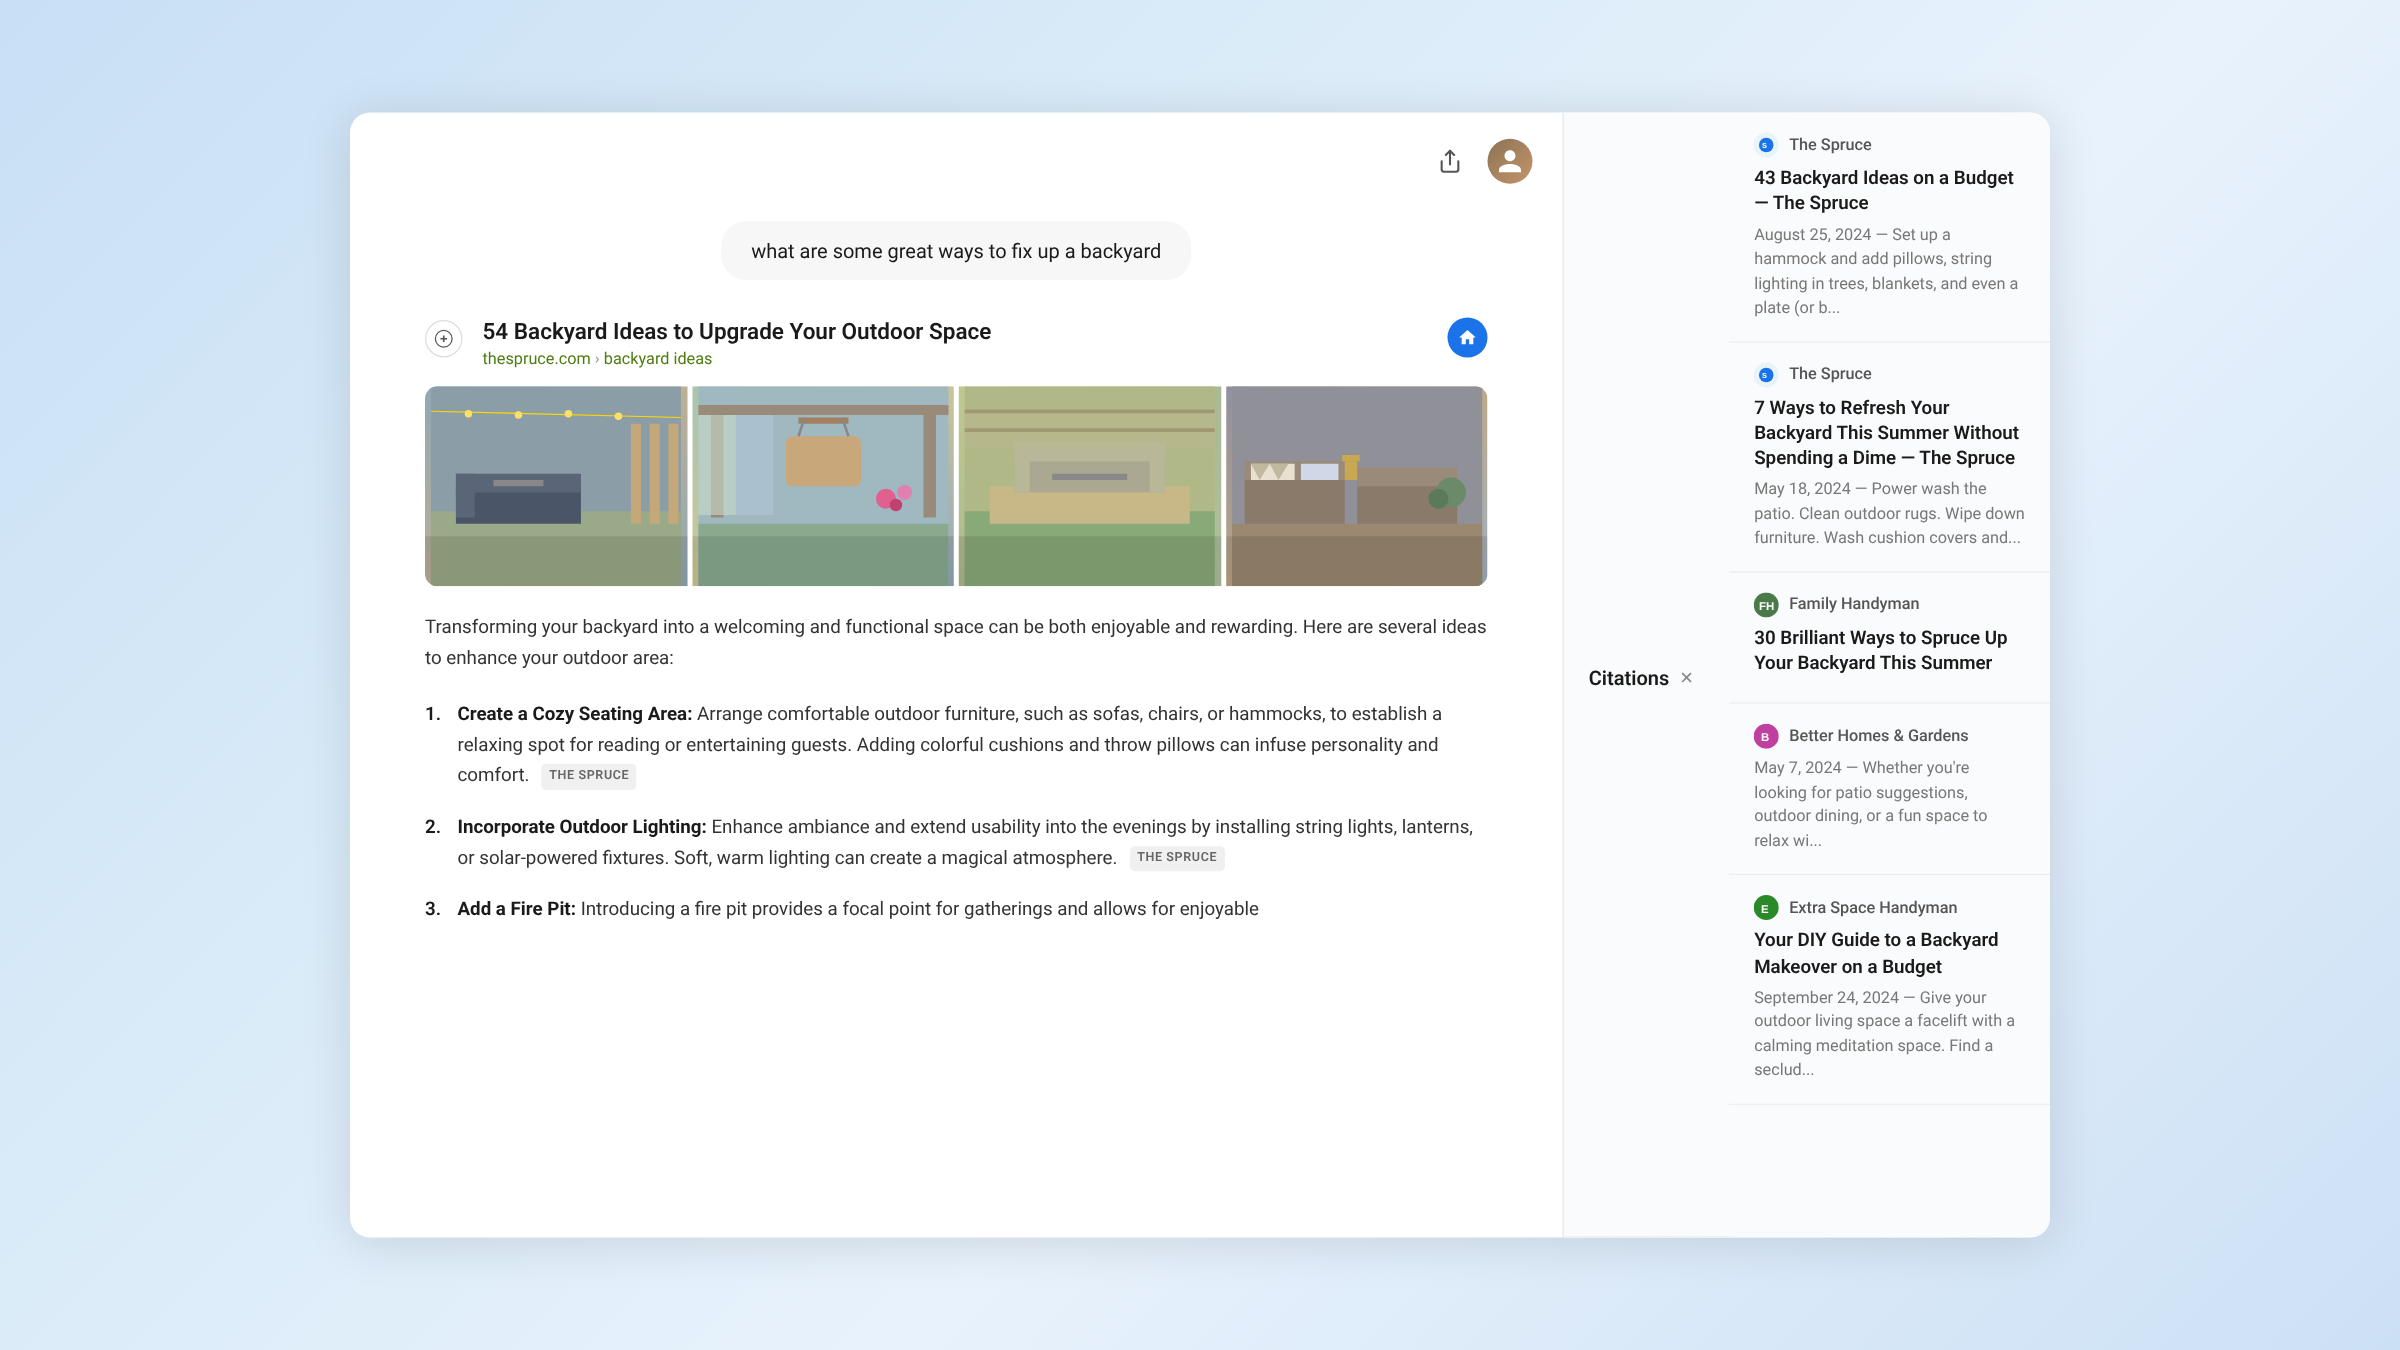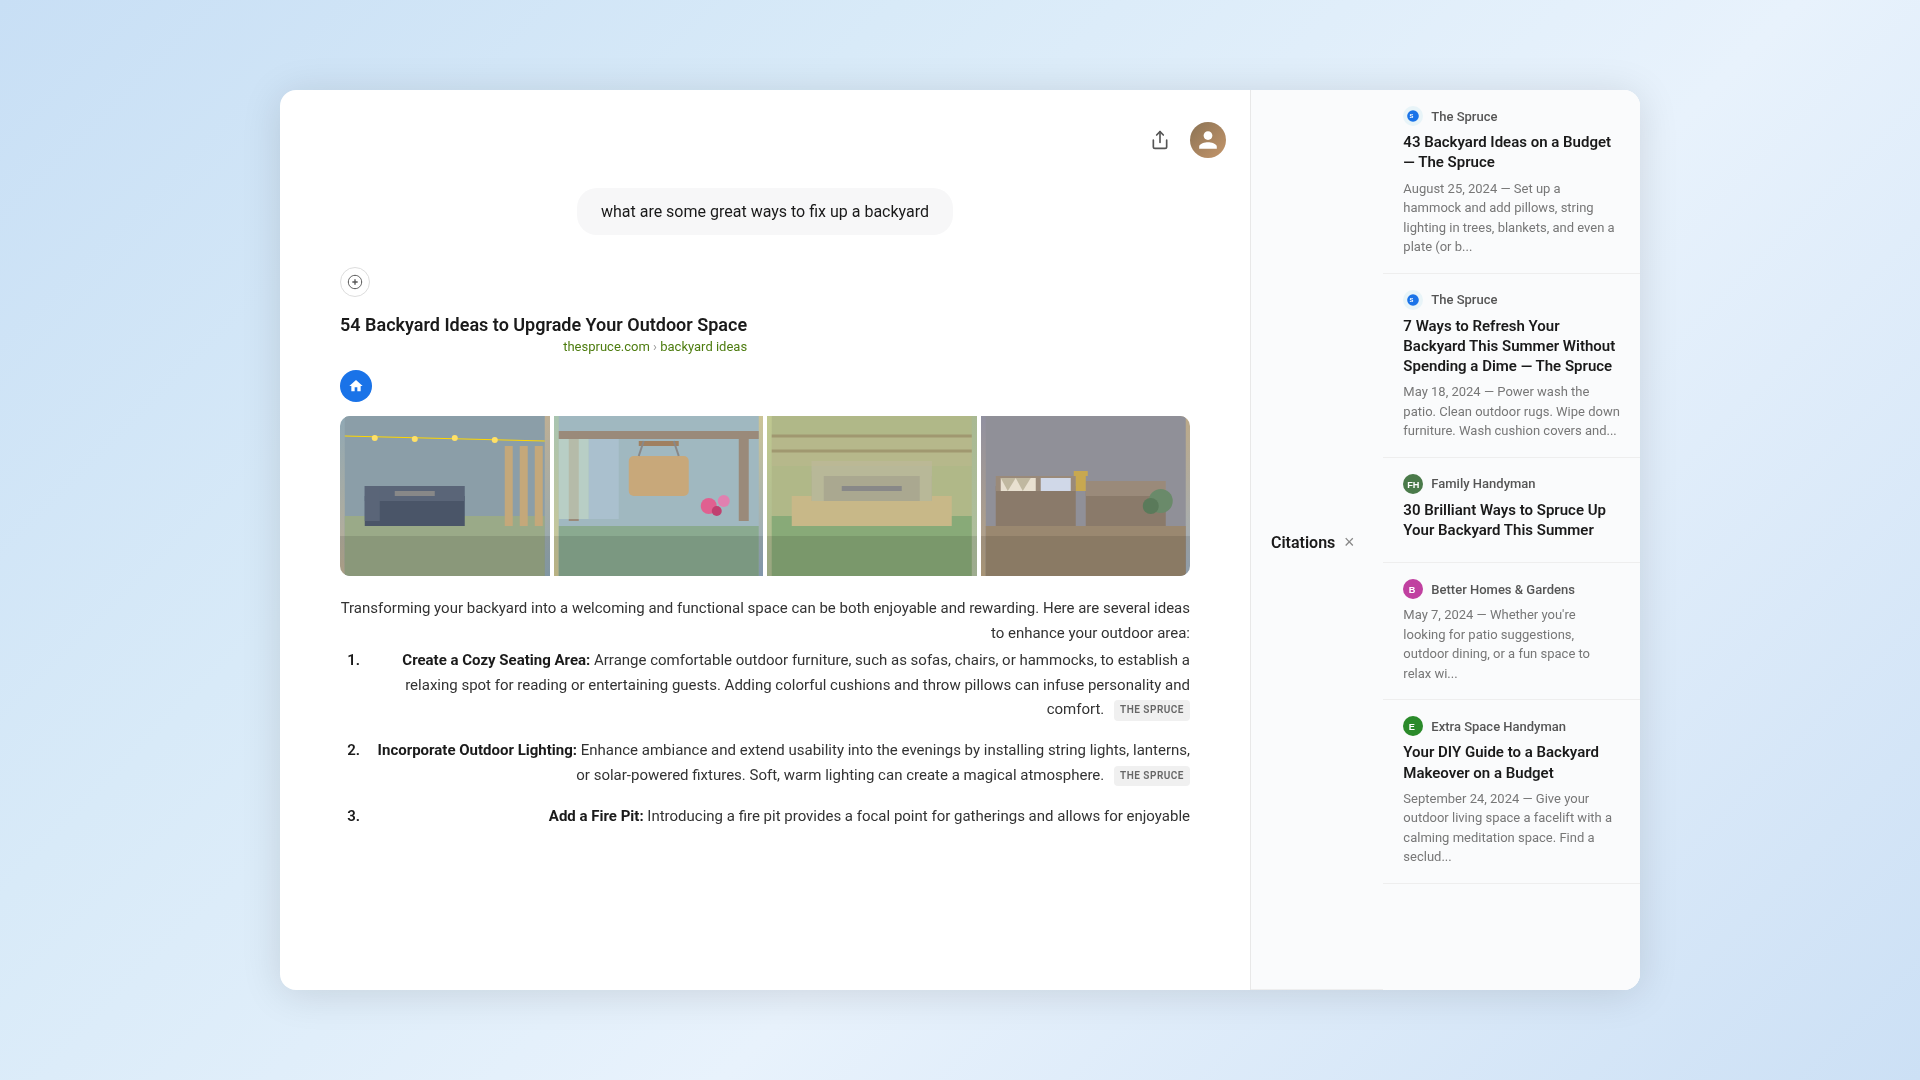--- a/index.html
+++ b/index.html
@@ -18,24 +18,23 @@
       width: 1360px;
       background: white;
       border-radius: 16px;
       overflow: hidden;
       box-shadow: 0 4px 40px rgba(0,0,0,0.12);
       min-height: 900px;
     }
     
     .left-panel {
       flex: 1;
-      padding: 12px 0 30px 0;
+      padding: 1px 0 30px 0;
       overflow-y: auto;
       position: relative;
-      text-align: right;
     }
     .top-bar {
       display: flex;
       justify-content: flex-end;
       align-items: center;
       padding: 20px 24px;
       gap: 12px;
     }
     .share-icon {
       width: 36px; height: 36px;
@@ -70,21 +69,20 @@
       max-width: 420px;
     }
     .result-area {
       padding: 0 60px 0 60px;
     }
     .result-header {
       display: flex;
       align-items: flex-start;
       gap: 16px;
       margin-bottom: 8px;
-      flex-direction: column;
     }
     .chatgpt-icon {
       width: 30px; height: 30px;
       border: 1.5px solid #ddd;
       border-radius: 50%;
       display: flex; align-items: center; justify-content: center;
       font-size: 14px;
       flex-shrink: 0;
       margin-top: 2px;
     }
@@ -130,21 +128,21 @@
     .img-placeholder.img3 { background: linear-gradient(135deg, #c0c890 0%, #a8b890 50%, #b0c0a0 100%); }
     .img-placeholder.img4 { background: linear-gradient(135deg, #9090a0 0%, #c0a880 50%, #a0b0c0 100%); }
     
     .img-placeholder::after {
       content: '';
       position: absolute; bottom: 0; left: 0; right: 0;
       height: 40px;
       background: rgba(0,0,0,0.1);
     }
     .result-body { font-size: 15px; color: #333; line-height: 1.65; }
-    .result-intro { margin-bottom: 2px; }
+    .result-intro { margin-bottom: 20px; }
     .result-list { list-style: none; }
     .result-list li {
       margin-bottom: 16px;
       counter-increment: step;
       display: flex;
       gap: 6px;
     }
     .list-num {
       font-weight: 600;
       min-width: 20px;

